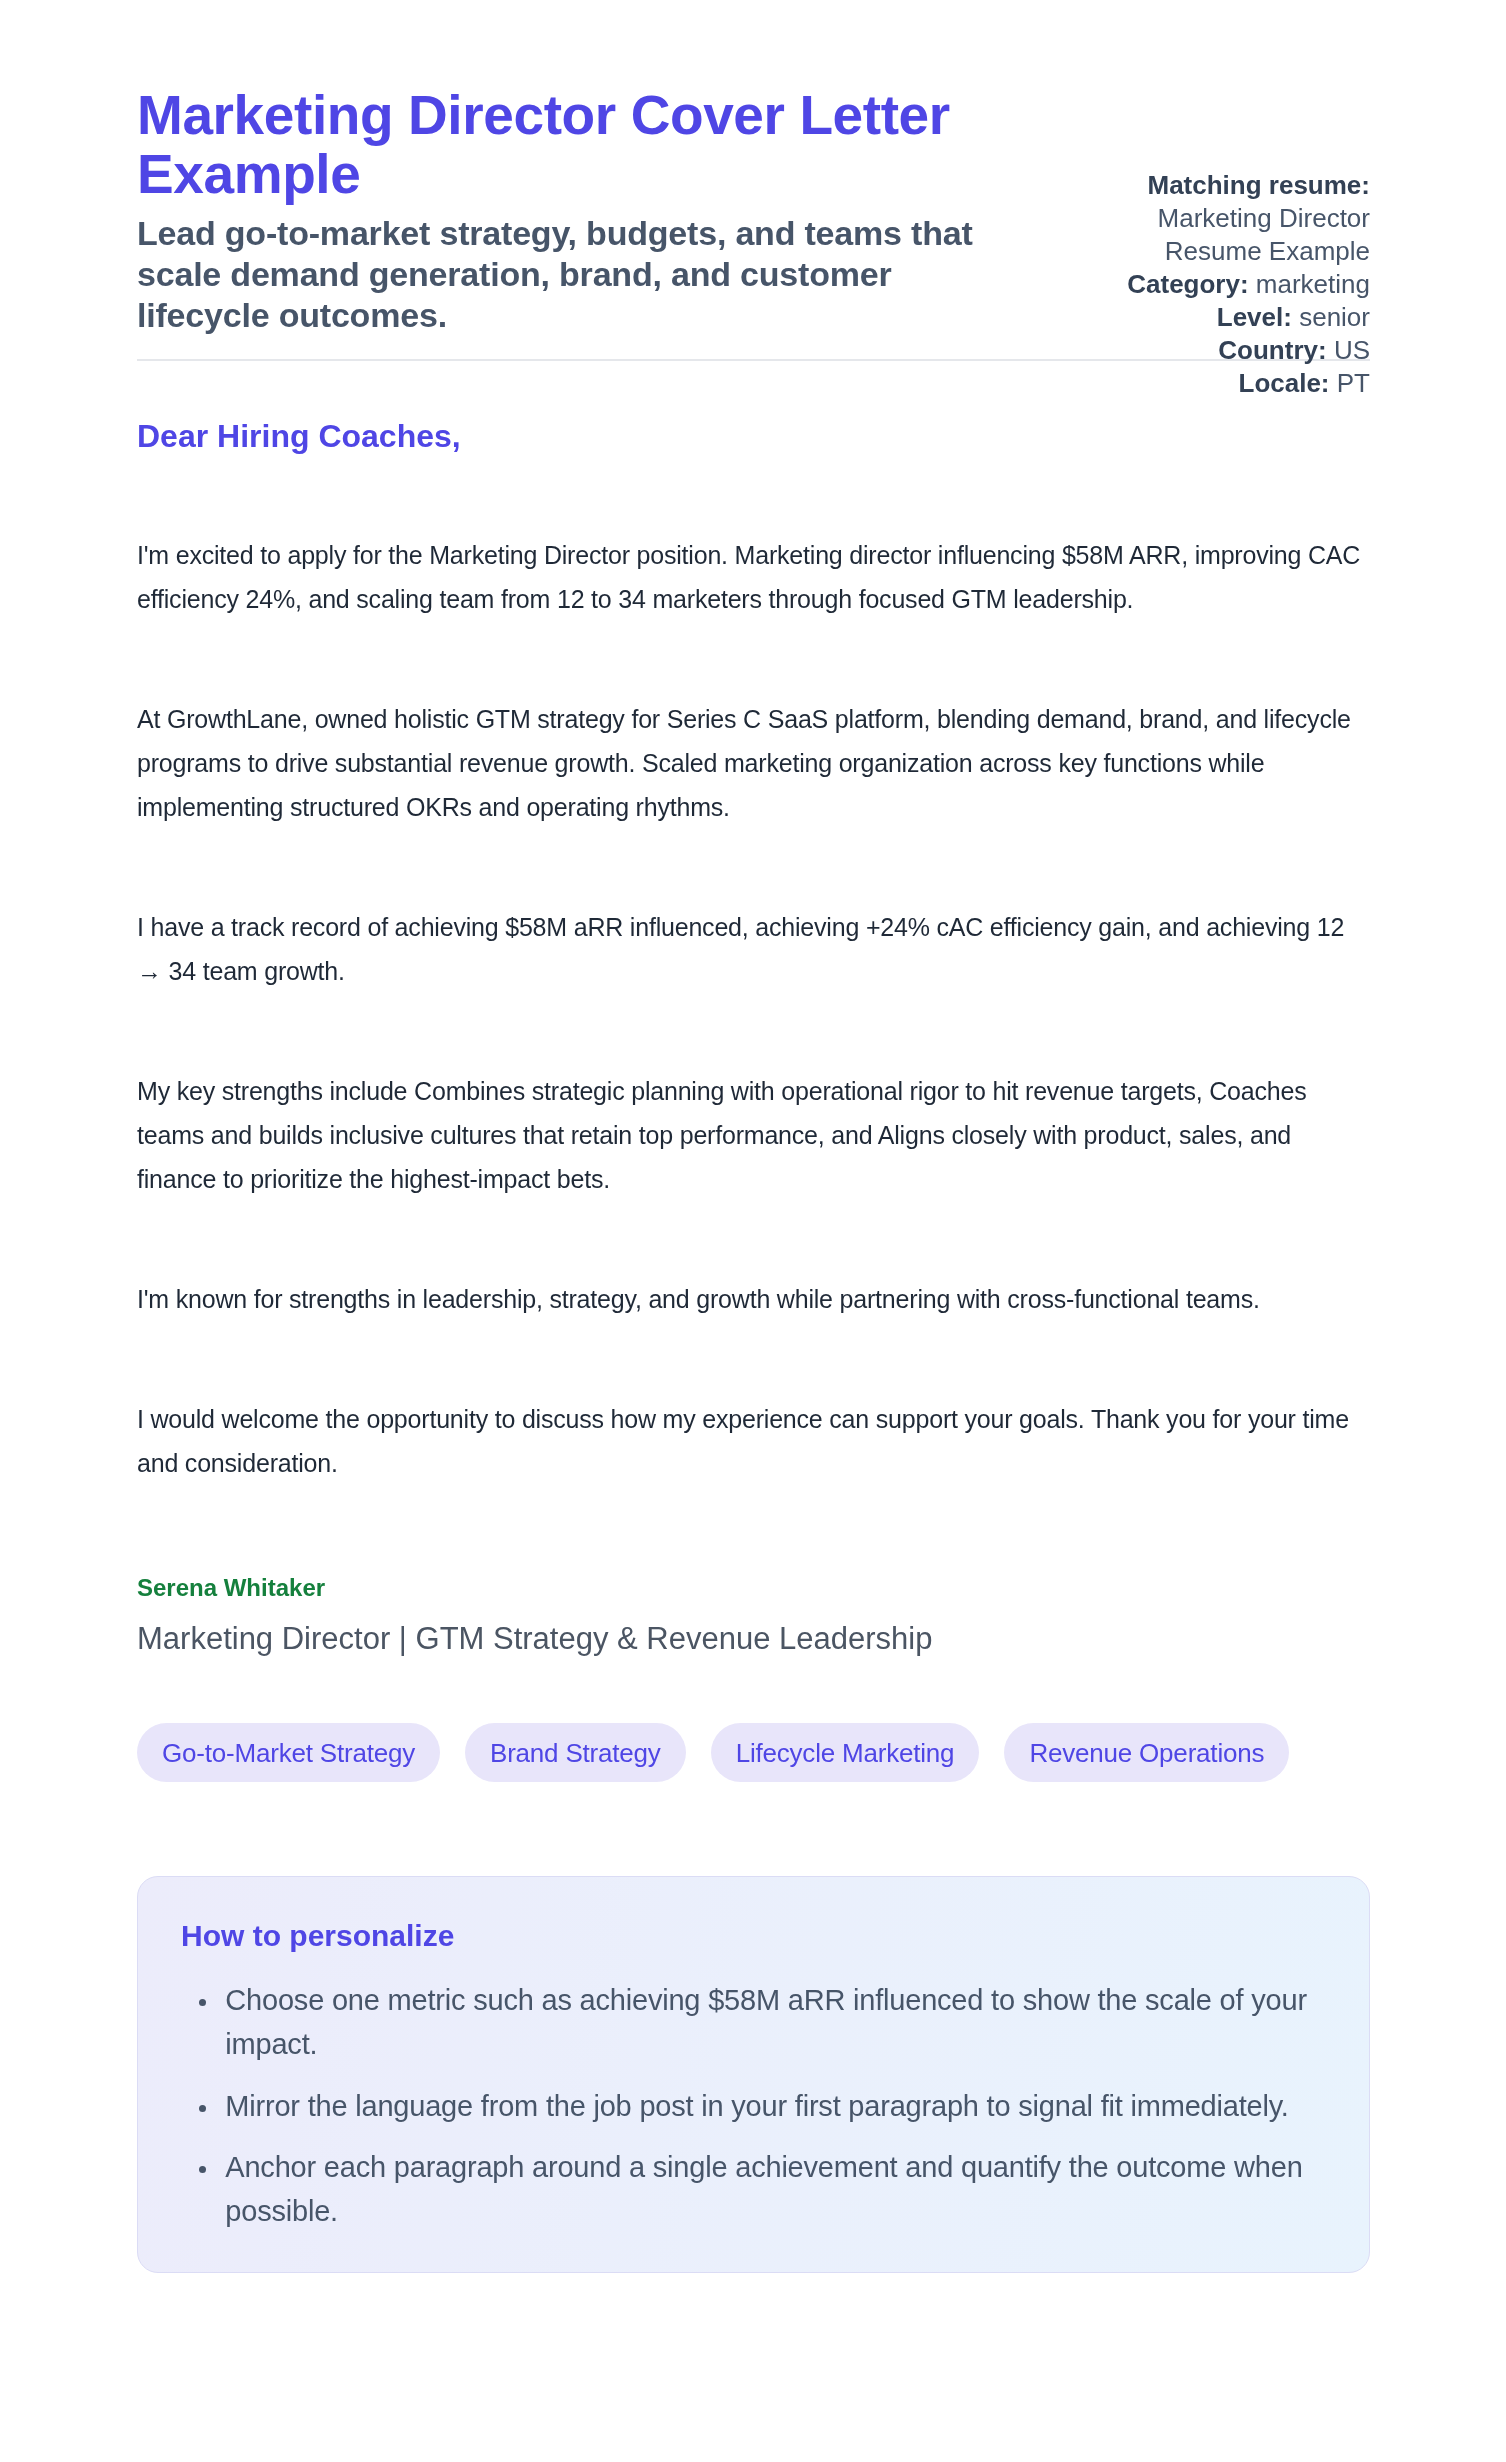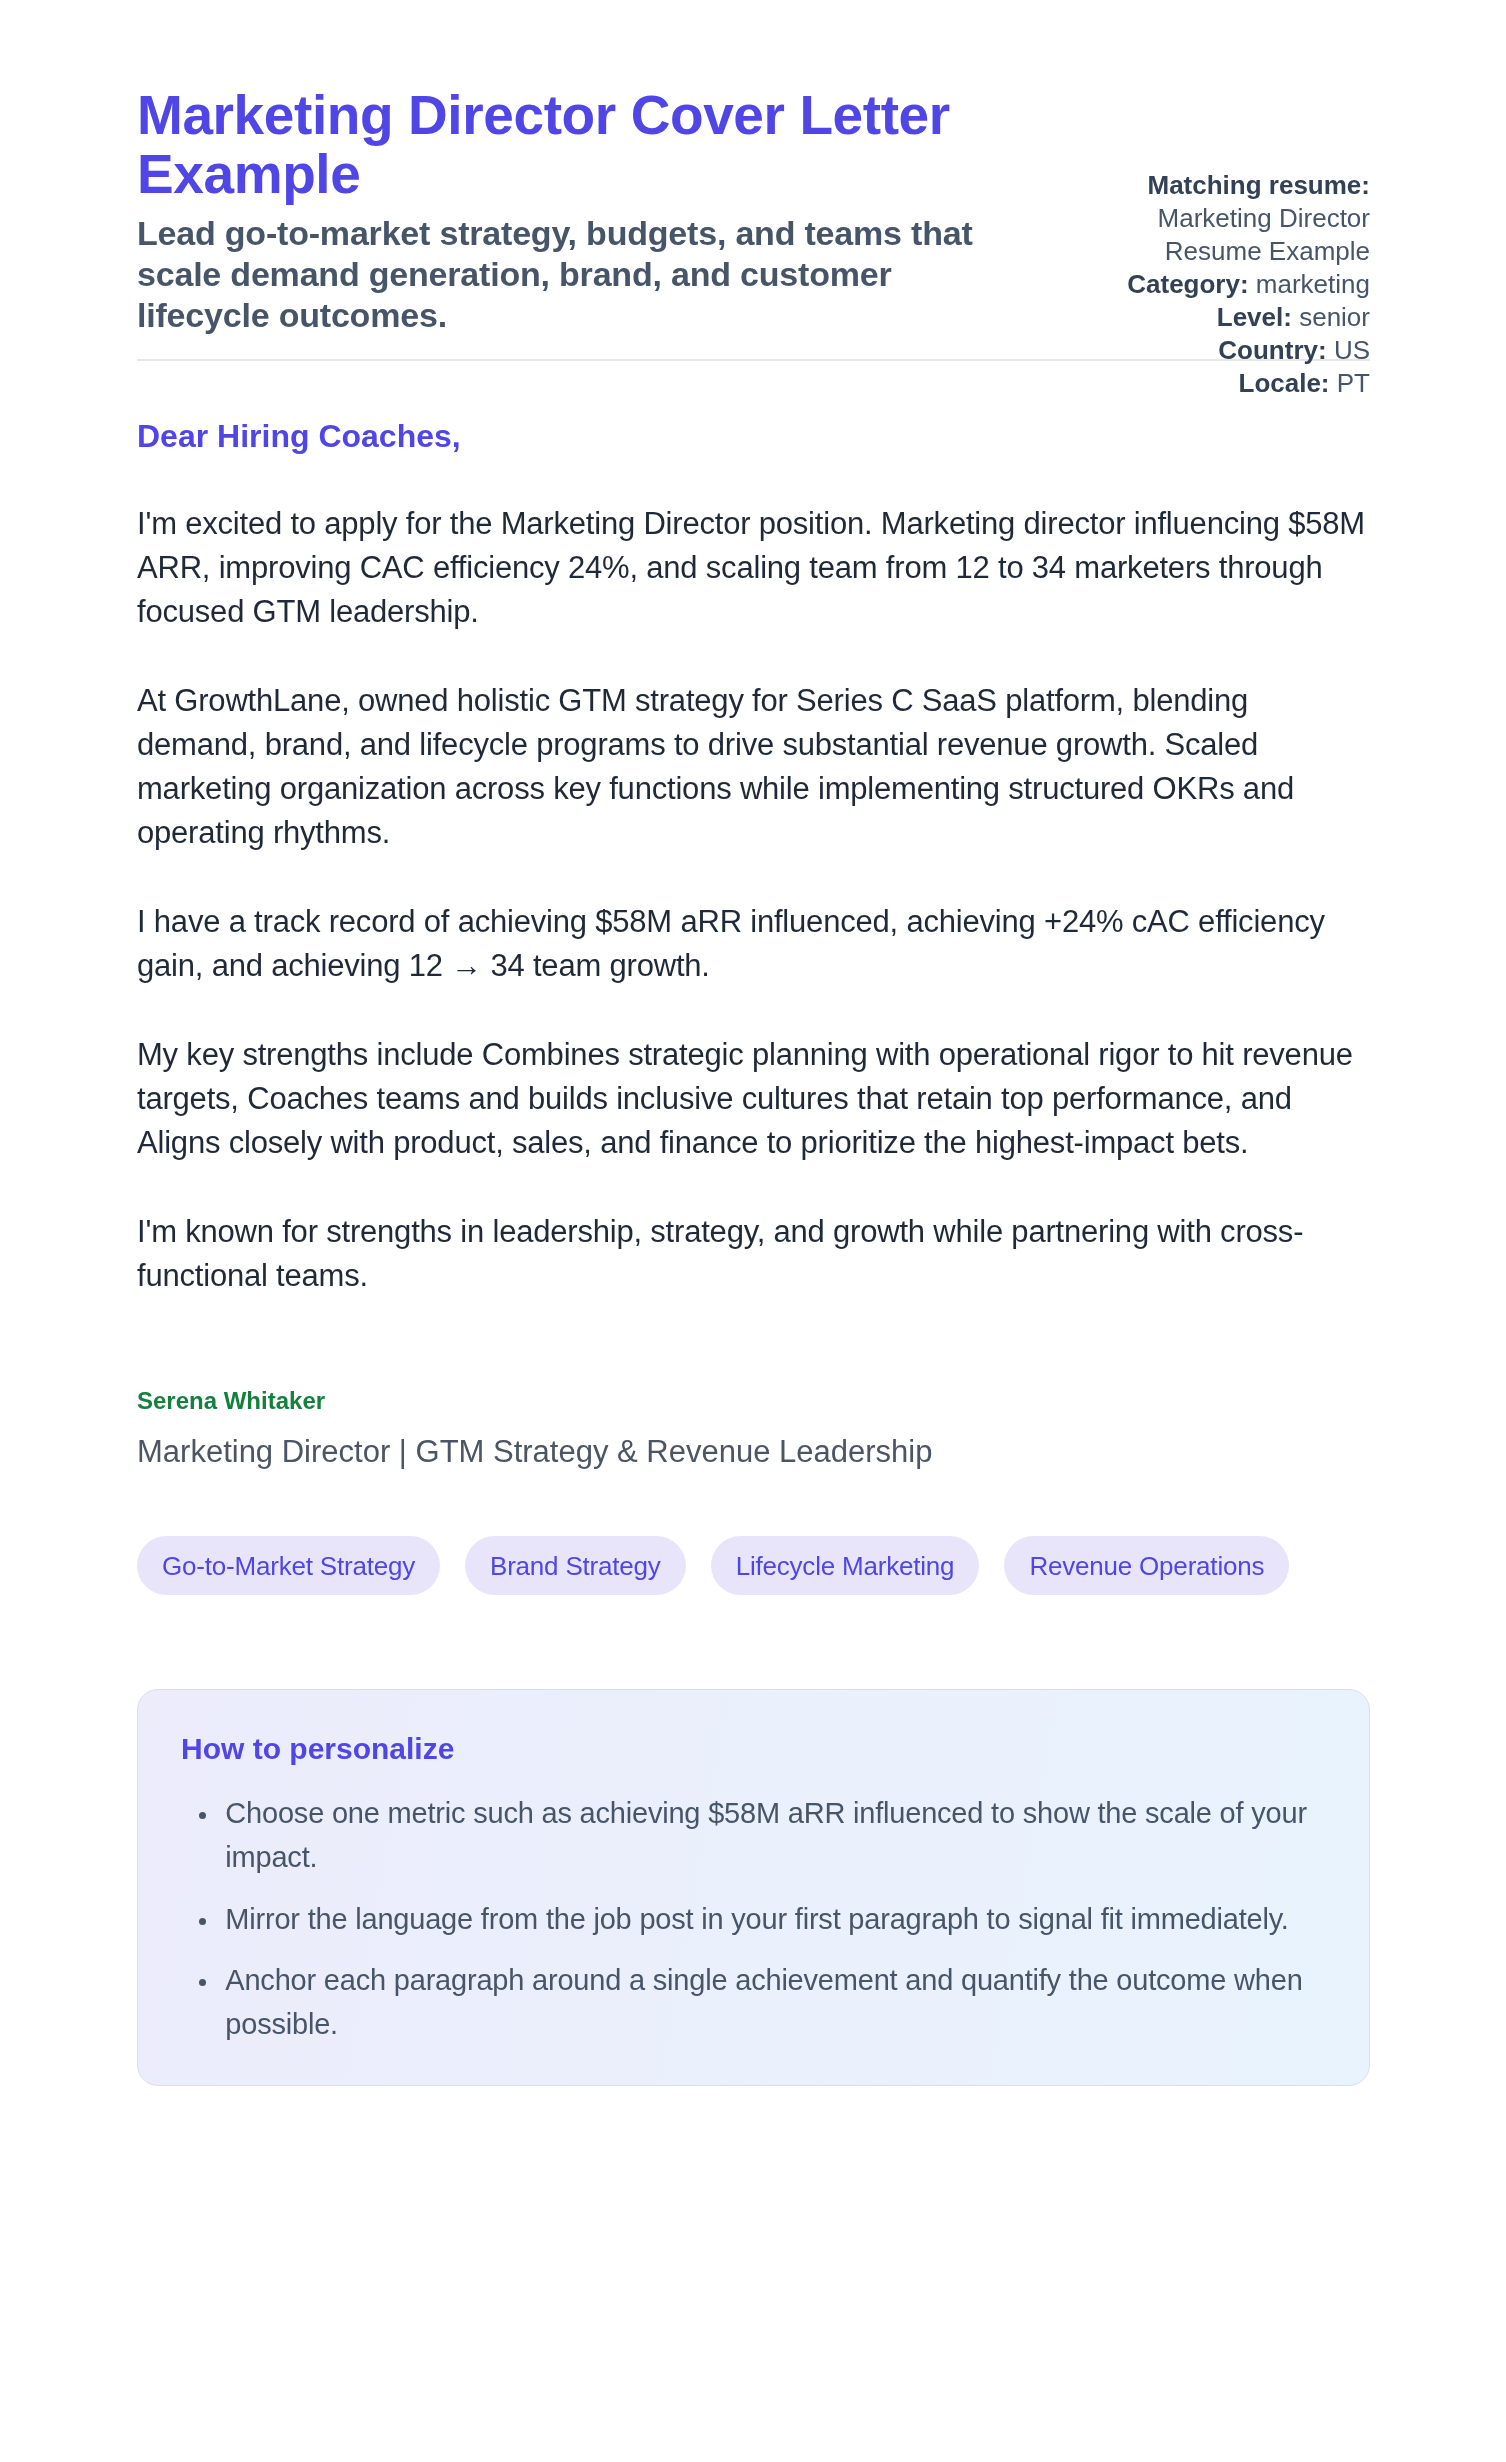--- a/index.html
+++ b/index.html
@@ -33,22 +33,22 @@
   .meta-row { margin: 0; }
   .meta-label { font-weight: 700; color: #334155; }
 
   
   p.greeting {
     margin: 55px 0 0 0;
     font-size: 32px; line-height: 41px; font-weight: 700;
     color: #4f46e5;
   }
   p.body-par {
-    margin: 45px 0 0 0;
-    font-size: 31px; line-height: 44px;
+    margin: 76px 0 0 0;
+    font-size: 25px; line-height: 44px;
     color: #1f2937; letter-spacing: -0.2px;
   }
   p.sig-name {
     margin: 82px 0 0 0;
     font-size: 24px; line-height: 41px; font-weight: 700; color: #15803d;
   }
   p.sig-role {
     margin: 10.6px 0 0 0;
     font-size: 31px; line-height: 41px; color: #4b5563;
   }
@@ -103,20 +103,21 @@
     </aside>
   </header>
 
   <section class="letter">
     <p class="greeting">Dear Hiring Coaches,</p>
     <p class="body-par">I'm excited to apply for the Marketing Director position. Marketing director influencing $58M ARR, improving CAC efficiency 24%, and scaling team from 12 to 34 marketers through focused GTM leadership.</p>
     <p class="body-par">At GrowthLane, owned holistic GTM strategy for Series C SaaS platform, blending demand, brand, and lifecycle programs to drive substantial revenue growth. Scaled marketing organization across key functions while implementing structured OKRs and operating rhythms.</p>
     <p class="body-par">I have a track record of achieving $58M aRR influenced, achieving +24% cAC efficiency gain, and achieving 12 → 34 team growth.</p>
     <p class="body-par">My key strengths include Combines strategic planning with operational rigor to hit revenue targets, Coaches teams and builds inclusive cultures that retain top performance, and Aligns closely with product, sales, and finance to prioritize the highest-impact bets.</p>
     <p class="body-par">I'm known for strengths in leadership, strategy, and growth while partnering with cross-functional teams.</p>
+    <p class="body-par">I would welcome the opportunity to discuss how my experience can support your goals. Thank you for your time and consideration.</p>
     <p class="sig-name">Serena Whitaker</p>
     <p class="sig-role">Marketing Director | GTM Strategy &amp; Revenue Leadership</p>
   </section>
 
   <section class="tags">
     <span class="tag">Go-to-Market Strategy</span>
     <span class="tag">Brand Strategy</span>
     <span class="tag">Lifecycle Marketing</span>
     <span class="tag">Revenue Operations</span>
   </section>

